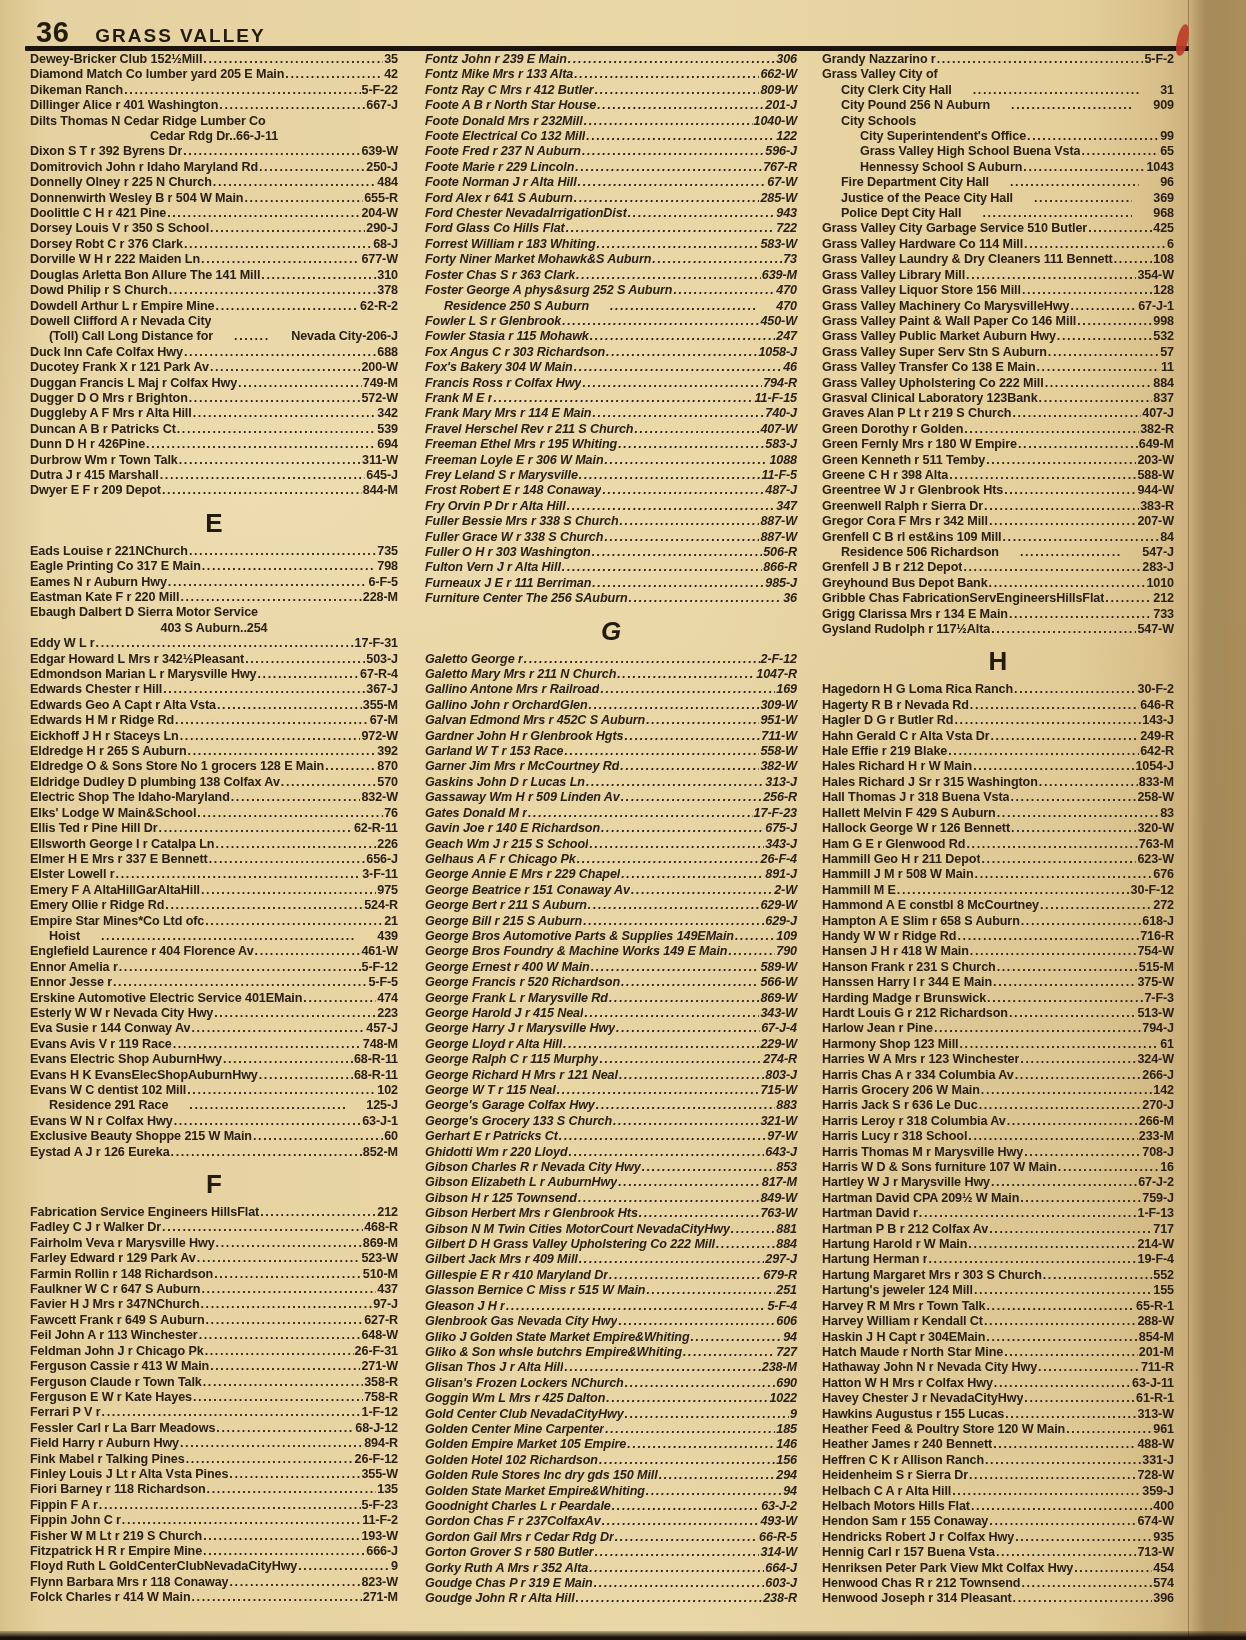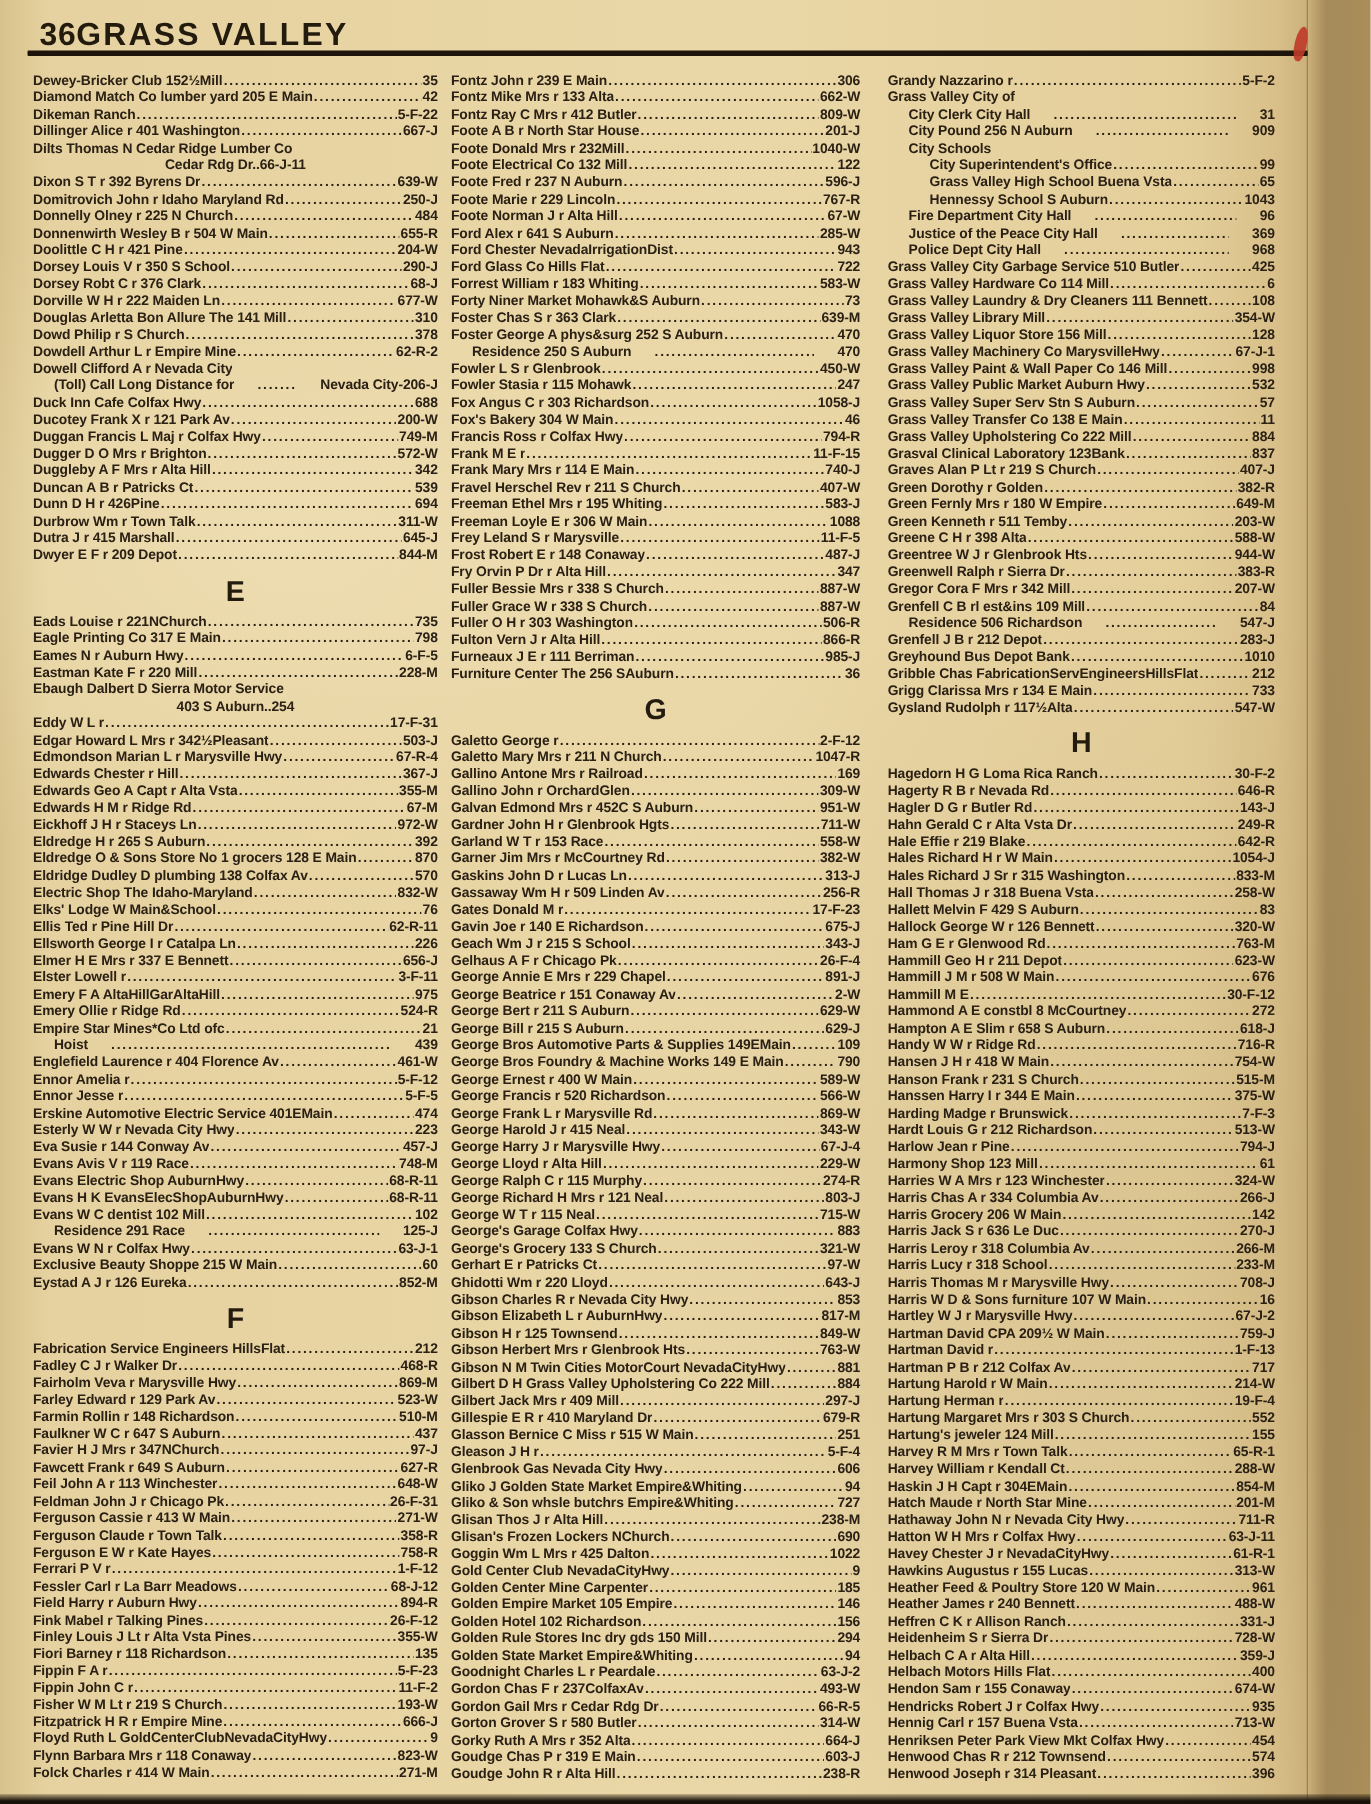--- a/index.html
+++ b/index.html
@@ -23,31 +23,31 @@
     position: absolute; bottom: 0; left: 0; width: 100%; height: 9px;
     background: linear-gradient(180deg, rgba(40,28,12,0.25), #17110a 70%);
   }
   .red-mark {
     position: absolute; top: 24px; right: 58px; width: 11px; height: 32px;
     background: #bf3a28; transform: rotate(14deg); border-radius: 45% 55% 40% 50%;
     opacity: 0.9;
   }
   .page-header { position: absolute; top: 16px; left: 36px; display: flex; align-items: baseline; }
   .page-number { font-size: 29px; font-weight: 700; letter-spacing: 0.5px; color: #241b0f; }
-  .page-title  { font-size: 29px; font-weight: 700; letter-spacing: 2px; color: #241b0f; }
+  .page-title  { font-size: 19px; font-weight: 700; letter-spacing: 2px; margin-left: 26px; color: #241b0f; }
   .header-rule {
     position: absolute; top: 46px; left: 25px; width: 1164px; height: 5px;
     background: #1d150b; border-radius: 1px;
   }
   .columns {
-    position: absolute; top: 66px; left: 30px; width: 1155px;
+    position: absolute; top: 52px; left: 30px; width: 1155px;
     display: flex; align-items: flex-start;
   }
   .col { width: 368px; }
-  .col:nth-child(2) { width: 372px; margin-left: 12px; }
+  .col:nth-child(2) { width: 372px; margin-left: 27px; font-style: italic; }
   .col:nth-child(3) { width: 352px; margin-left: 25px; }
   .letter {
     text-align: center; font-size: 26px; font-weight: 700; color: #241b0f;
     margin: 11px 0 8px 0; line-height: 1;
   }
   .row {
     display: flex; align-items: baseline;
     font-size: 12.6px; font-weight: 700; line-height: 15.4px;
     letter-spacing: -0.1px; color: #2a2014;
   }

